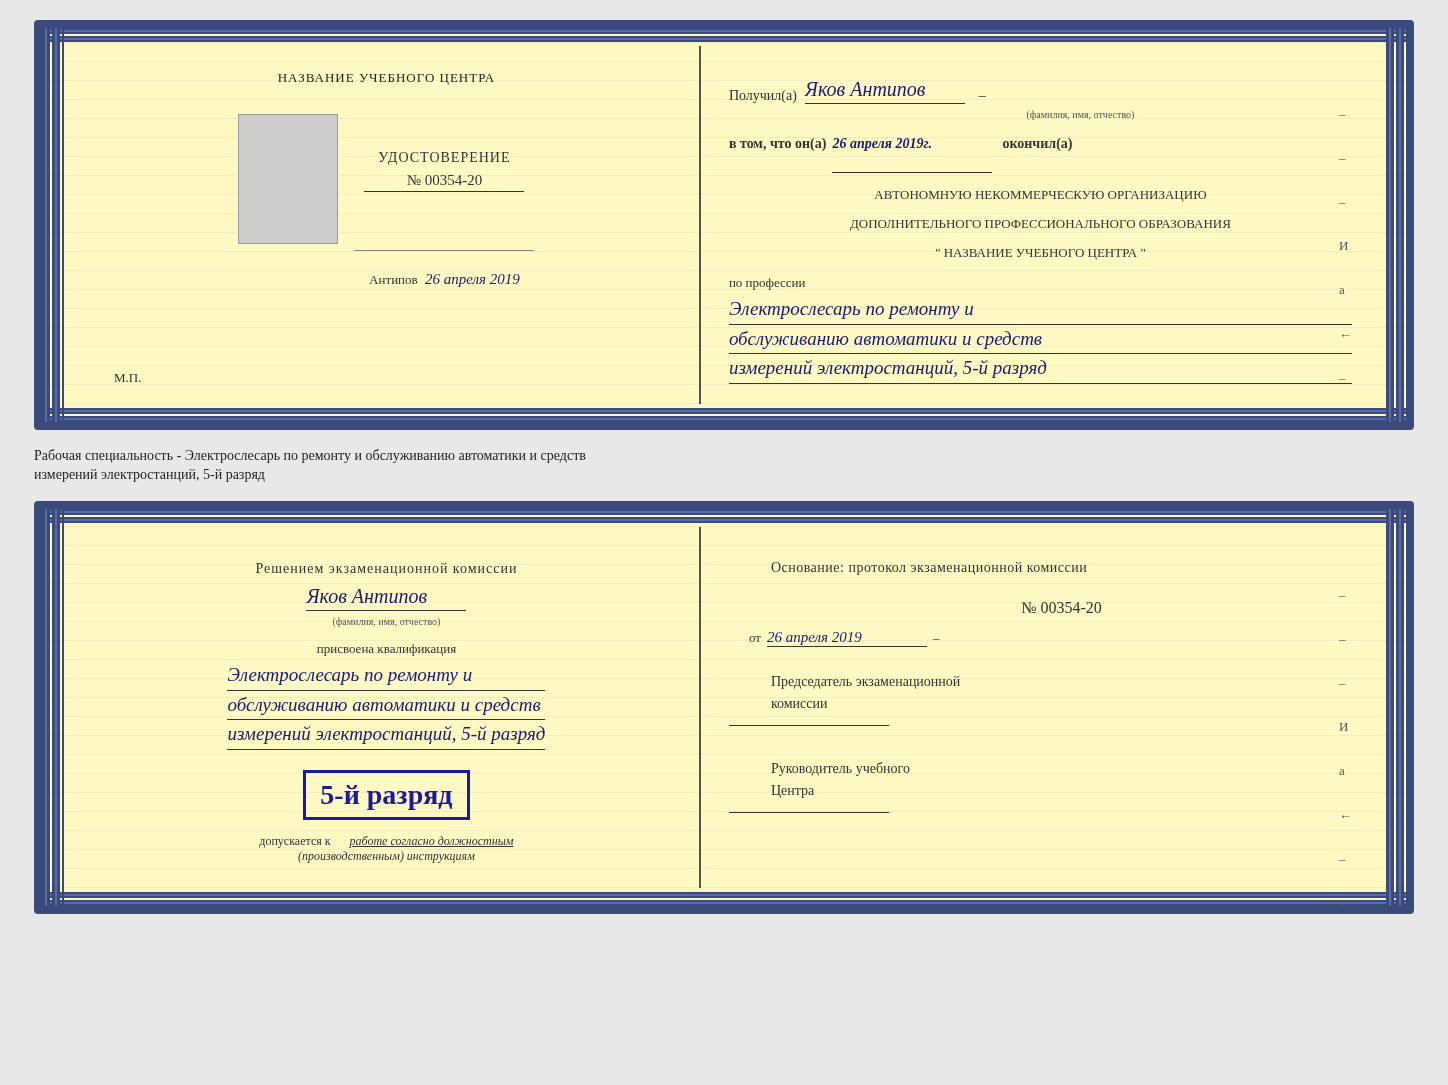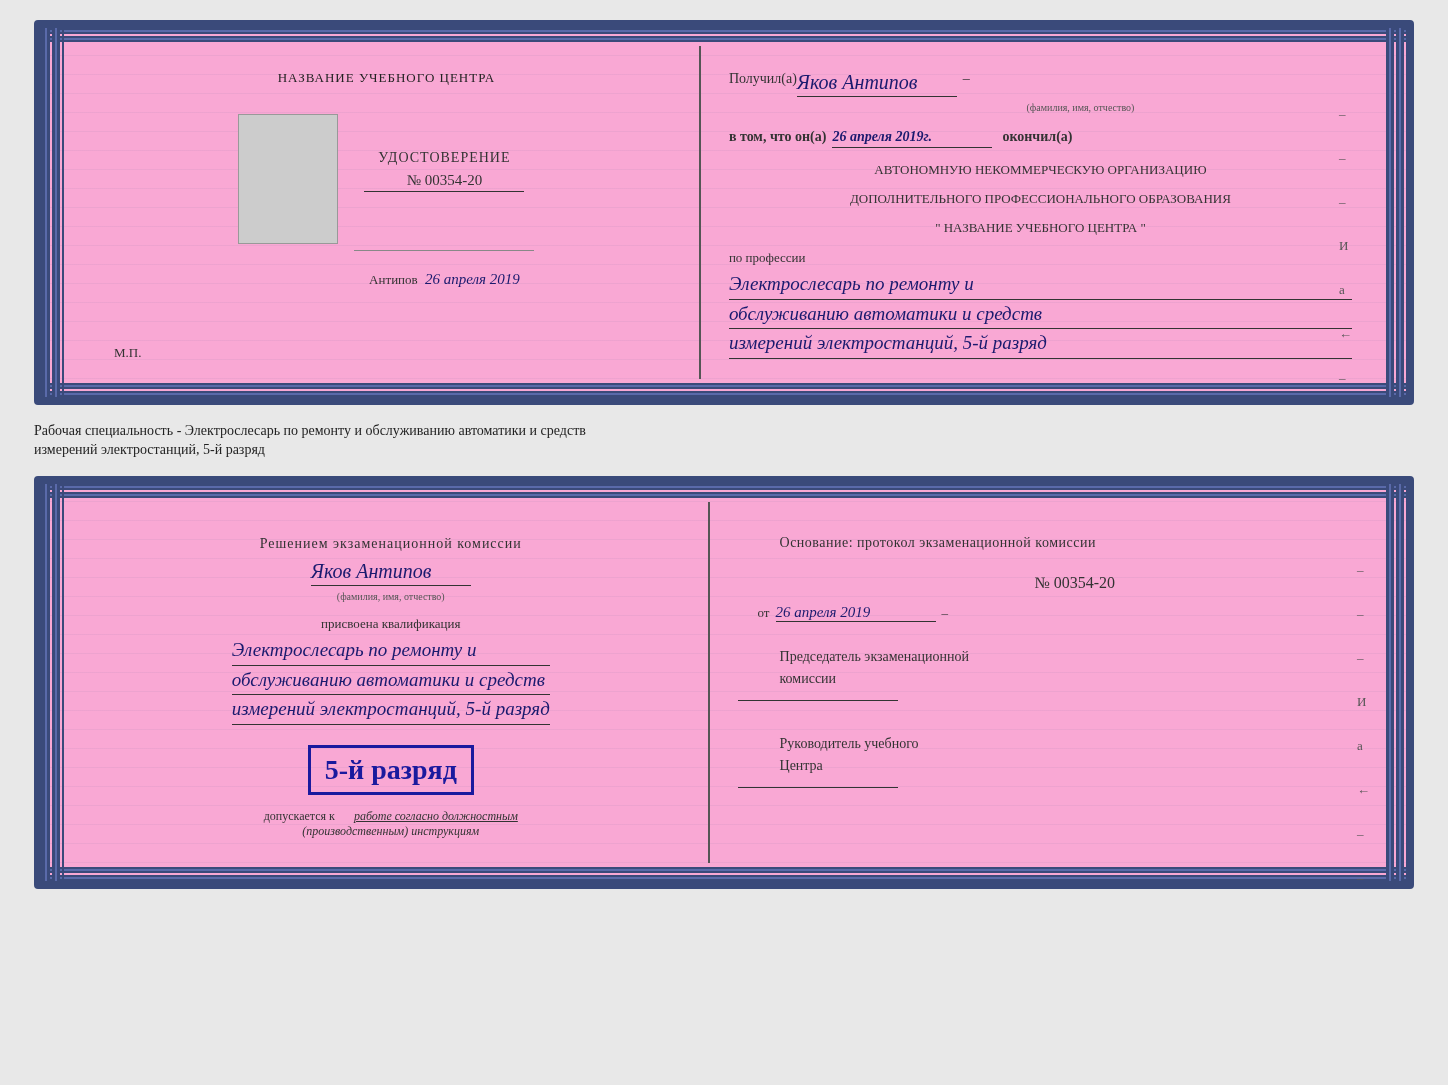--- a/index.html
+++ b/index.html
@@ -10,21 +10,21 @@
       min-height: 1085px;
       display: flex;
       flex-direction: column;
       align-items: center;
       padding: 20px;
       gap: 16px;
     }
 
     
     .document-card {
-      background: #f9a8d4;
+      background: #fef9c3;
       border: 8px solid #3a4a7a;
       border-radius: 4px;
       width: 1380px;
       display: flex;
       position: relative;
       overflow: hidden;
     }
 
     .document-card::before {
       content: '';
@@ -290,32 +290,32 @@
             <span class="handwritten" style="font-size:15px; margin-left:4px;">26 апреля 2019</span>
           </div>
         </div>
       </div>
 
       <div class="mp-line">М.П.</div>
     </div>
 
     <div class="panel-right">
 
-      <div style="display:flex; align-items:flex-start; gap:0; margin-top:5px;">
+      <div style="display:flex; align-items:flex-end; gap:8px; margin-top:12px;">
         <span style="font-size:14px; color:#333;">Получил(а)</span>
         <span class="handwritten-lg underline-field" style="padding-bottom:2px;">Яков Антипов</span>
         <span style="font-size:14px; color:#333; margin-left:6px;">–</span>
       </div>
       <div style="text-align:center; margin-left:80px;">
         <span class="label-small">(фамилия, имя, отчество)</span>
       </div>
 
       <div style="display:flex; align-items:baseline; gap:6px; margin-top:14px;font-weight:bold;">
         <span style="font-size:14px; color:#333;">в том, что он(а)</span>
-        <span class="handwritten underline-field" style="font-size:14px; padding-bottom:2px;">26 апреля 2019г.</span>
+        <span class="handwritten underline-field" style="font-size:14px; padding-bottom:20px;">26 апреля 2019г.</span>
         <span style="font-size:14px; color:#333; margin-left:4px;">окончил(а)</span>
       </div>
 
       <div style="margin-top:12px;">
         <div class="block-text">АВТОНОМНУЮ НЕКОММЕРЧЕСКУЮ ОРГАНИЗАЦИЮ</div>
         <div class="block-text">ДОПОЛНИТЕЛЬНОГО ПРОФЕССИОНАЛЬНОГО ОБРАЗОВАНИЯ</div>
         <div class="block-text">" НАЗВАНИЕ УЧЕБНОГО ЦЕНТРА "</div>
       </div>
 
       <div class="right-side-marks">
@@ -343,21 +343,21 @@
   <span style="white-space:pre-line;">Рабочая специальность - Электрослесарь по ремонту и обслуживанию автоматики и средств
 измерений электростанций, 5-й разряд</span>
 </div>
 
 <div class="document-card">
   <div class="top-bar"></div>
   <div class="bottom-bar"></div>
   <div class="side-bar-left"></div>
   <div class="side-bar-right"></div>
 
-  <div class="card-inner" style="padding: 18px 8px 18px 32px; gap: 0;">
+  <div class="card-inner" style="padding: 18px 26px 18px 32px; gap: 0;">
 
     <div class="panel-left" style="min-height: 320px; justify-content:flex-start;">
       <div style="font-size:14px; color:#333; letter-spacing:1px; text-align:center; margin-top:10px;">Решением экзаменационной комиссии</div>
 
       <div style="margin-top:8px;">
         <span class="handwritten-lg underline-field" style="font-size:20px; padding-bottom:2px;">Яков Антипов</span>
       </div>
       <div>
         <span class="label-small">(фамилия, имя, отчество)</span>
       </div>

